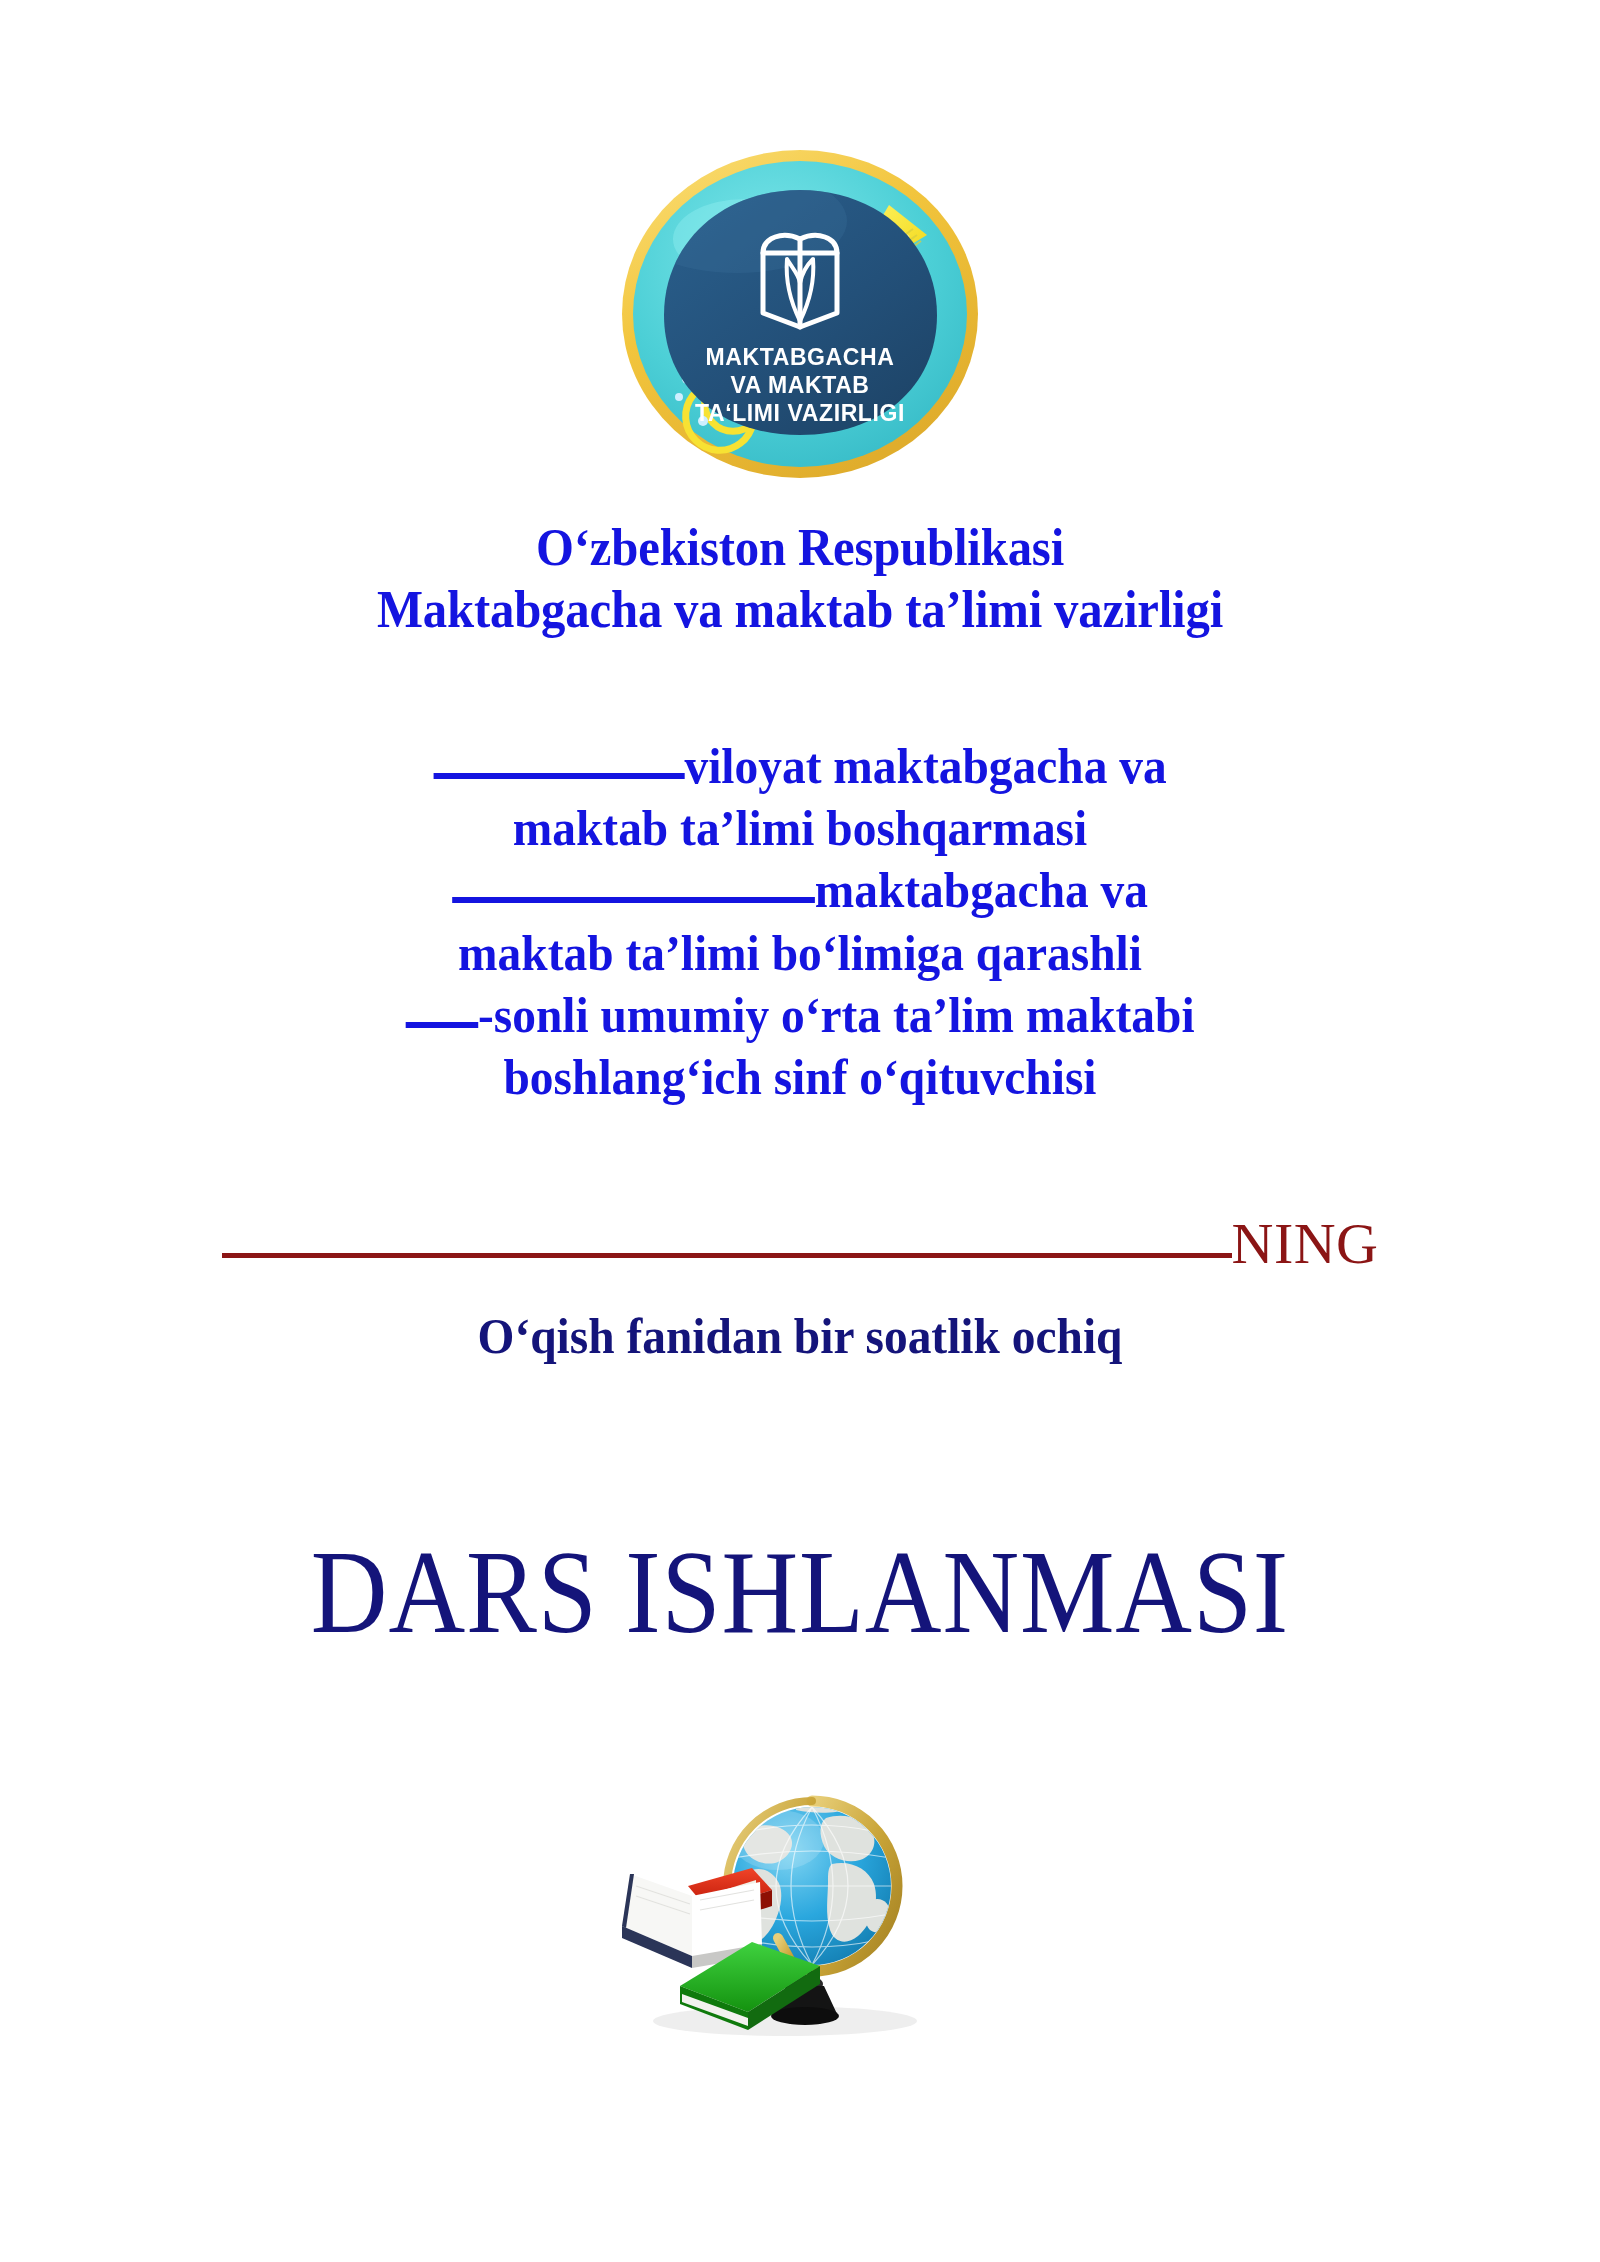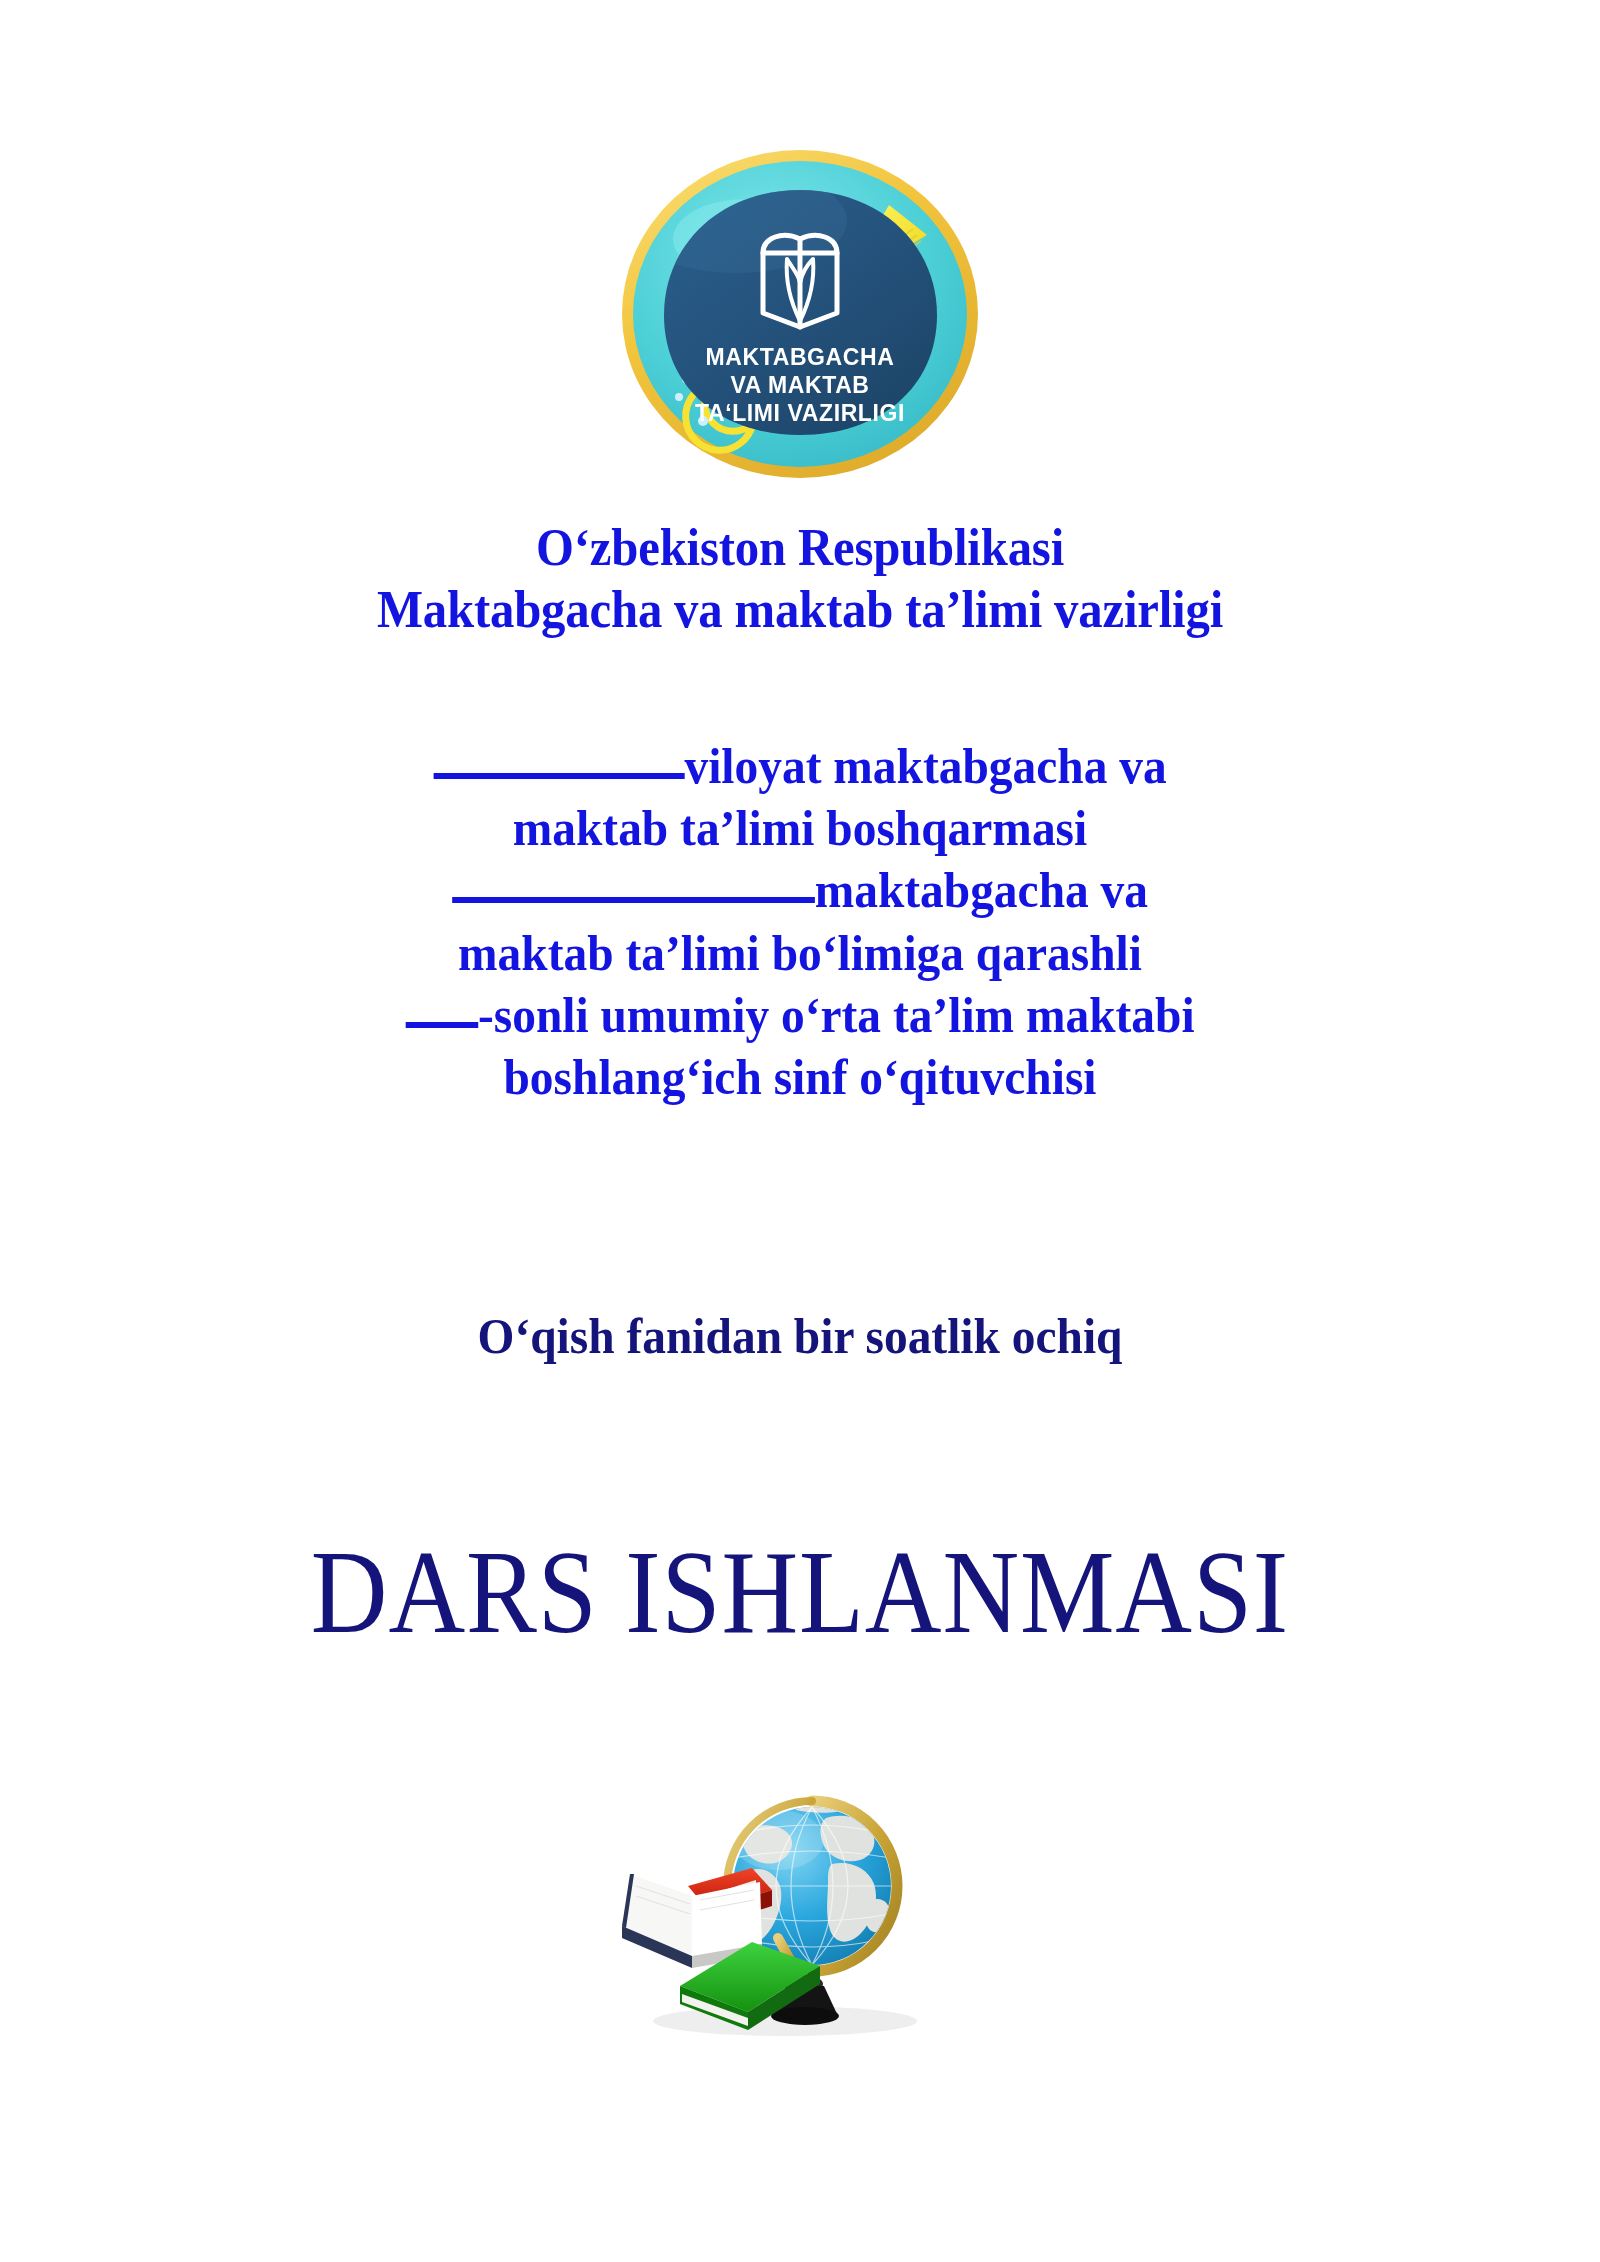--- a/index.html
+++ b/index.html
@@ -231,20 +231,23 @@
 
   <div class="org-block">
     <span class="ol"><span class="blank blank-lg"></span><span>viloyat maktabgacha va</span></span>
     <span class="ol">maktab ta’limi boshqarmasi</span>
     <span class="ol"><span class="blank blank-xl"></span><span>maktabgacha va</span></span>
     <span class="ol">maktab ta’limi bo‘limiga qarashli</span>
     <span class="ol"><span class="blank blank-sm"></span><span>-sonli umumiy o‘rta ta’lim maktabi</span></span>
     <span class="ol">boshlang‘ich sinf o‘qituvchisi</span>
   </div>
 
+  <div class="ning-row">
+    <span class="ning-blank"></span><span class="ning-text">NING</span>
+  </div>
 
   <div class="subject-line">O‘qish fanidan bir soatlik ochiq</div>
 
   <div class="main-title">DARS ISHLANMASI</div>
 
   <div class="globe-wrap">
     <svg class="globe-svg" viewBox="0 0 350 270">
       <defs>
         <radialGradient id="globeG" cx="36%" cy="28%" r="78%">
           <stop offset="0%" stop-color="#7fd4f2"></stop>

